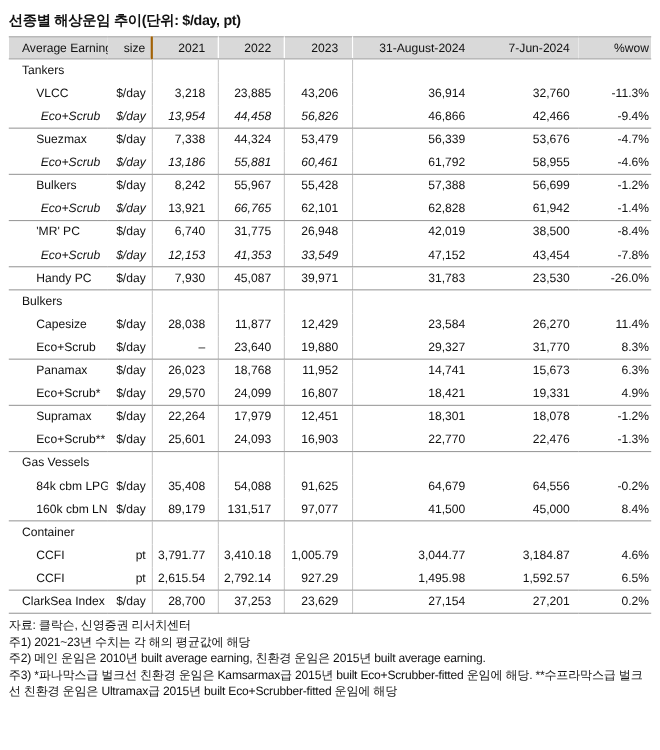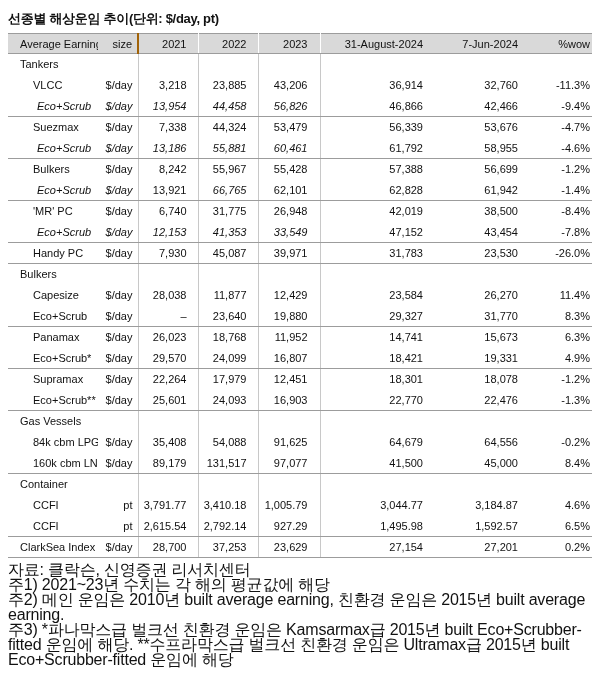--- a/index.html
+++ b/index.html
@@ -61,21 +61,21 @@
   tbody td.num:nth-child(5){padding-right:12px}
   tbody td.num:nth-child(6){padding-right:7px}
   tbody td.num:nth-child(7){padding-right:8px}
   tbody td.num:nth-child(8){padding-right:2px}
 
   tr.sep td{border-bottom:1px solid var(--line);}
   tr.total td{font-weight:normal;}
   td.it{font-style:italic;}
 
   .footer{
-    width:584px;margin-top:4px;font-size:16px;line-height:15px;
+    width:584px;margin-top:4px;font-size:11px;line-height:15px;
     letter-spacing:-0.2px;
   }
   .footer div{margin:0;}
 </style>
 </head>
 <body>
 
 <div class="page">
   <div class="title">선종별 해상운임 추이(단위:  $/day, pt)</div>
 

